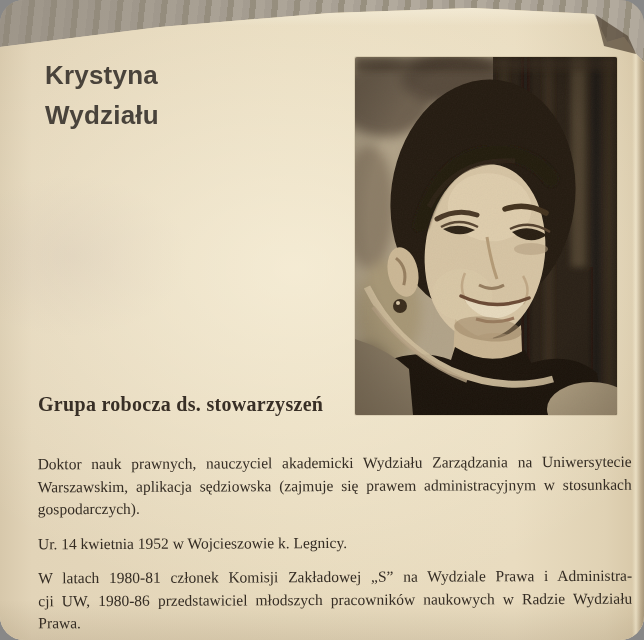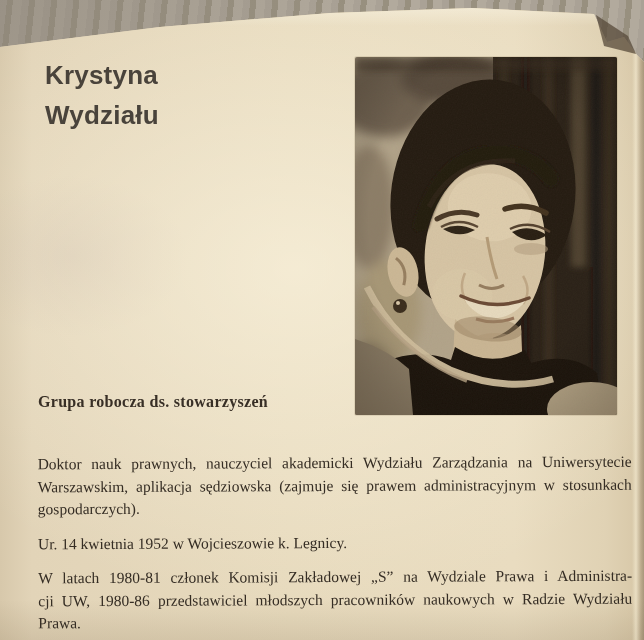--- a/index.html
+++ b/index.html
@@ -1,18 +1,19 @@
 <!DOCTYPE html>
 <html><head>
 <meta charset="utf-8">
 <style>
   html,body{margin:0;padding:0;background:#888;}
   .scene{
     position:relative;width:644px;height:640px;overflow:hidden;
     font-family:"Liberation Serif",serif;
+    border-radius:24px;
     -webkit-font-smoothing:antialiased;
   }
   
   .fabric{
     position:absolute;inset:0;
     background:
       linear-gradient(115deg, rgba(140,132,120,.55), rgba(0,0,0,0) 40%),
       repeating-linear-gradient(96deg,#aaa296 0 7px,#98907f 7px 13px,#b2aa9d 13px 22px),
       #a19889;
   }
@@ -46,21 +47,21 @@
   }
   .heading span{display:block;}
   .photo{
     position:absolute;left:355px;top:57px;width:262px;height:358px;margin:0;
     border-radius:2px;overflow:hidden;
     box-shadow:0 0 0 1px rgba(120,100,70,.15);
   }
   .photo svg{display:block;}
   .caption{
     position:absolute;left:38px;top:393px;width:330px;
-    font-size:16px;font-weight:700;letter-spacing:.3px;color:#382f26;
+    font-size:20px;font-weight:700;letter-spacing:.3px;color:#382f26;
   }
   .body{
     position:absolute;left:38px;top:452px;width:594px;
     font-size:15.5px;line-height:22.5px;color:#352d24;
     transform:rotate(-0.25deg);
   }
   .para{margin:0 0 12px;}
   .bline{display:block;}
   .just{text-align:justify;text-align-last:justify;}
 </style>

